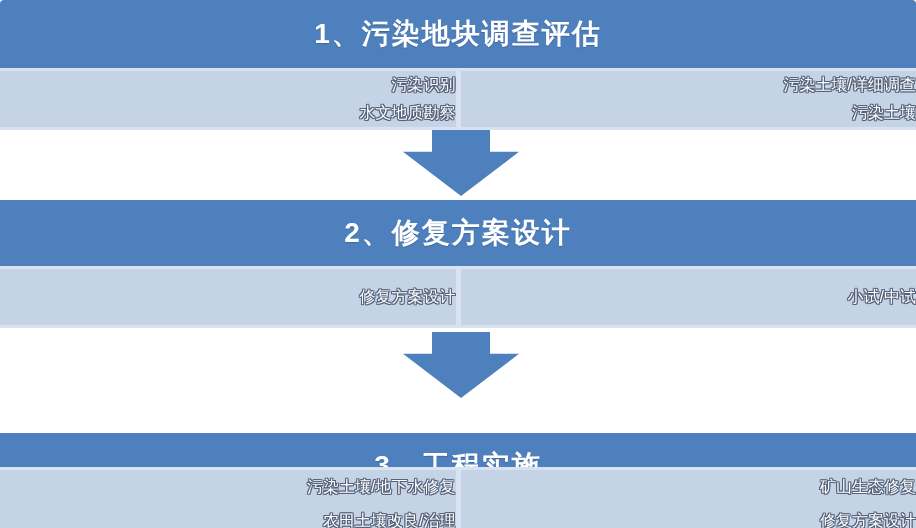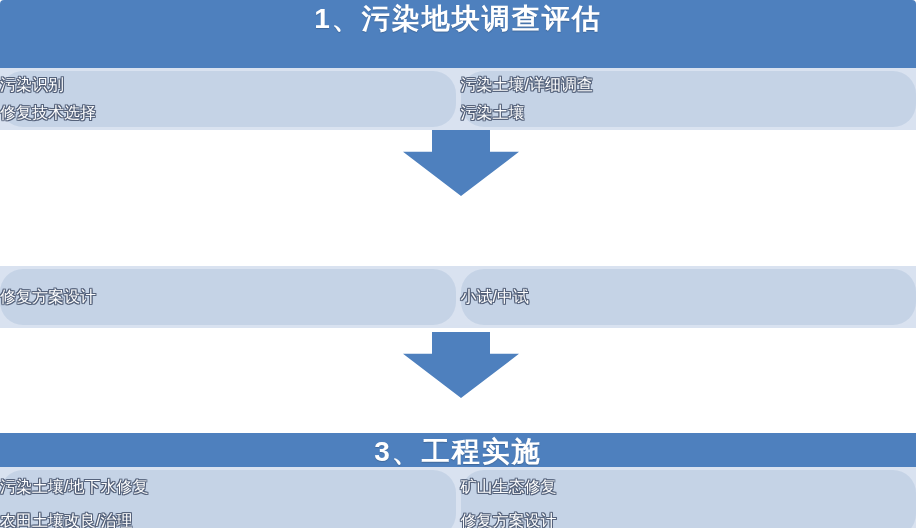--- a/index.html
+++ b/index.html
@@ -15,20 +15,21 @@
     overflow: hidden;
     background: #ffffff;
   }
   
   .bar {
     position: absolute;
     left: 0;
     width: 916px;
     background: #4E80BE;
     display: flex;
+    align-items: center;
     justify-content: center;
   }
   .bar-title {
     color: #ffffff;
     font-weight: bold;
     font-size: 28px;
     letter-spacing: 2px;
     text-shadow: 0 1px 1px rgba(40,60,90,.35);
     white-space: nowrap;
   }
@@ -49,22 +50,21 @@
   }
   #area1 { top: 68px;  height: 62px; }
   #area2 { top: 266px; height: 62px; }
   #area3 { top: 467px; height: 73px; }
   .cell {
     flex: 1 1 0;
     background: #C5D3E6;
     display: flex;
     flex-direction: column;
     justify-content: space-around;
-    align-items: flex-start;
-    border-radius: 23px;
+    align-items: flex-end;
   }
   .cell.single { justify-content: center; }
   .step-label {
     color: #ffffff;
     font-size: 16px;
     line-height: 1.2;
     white-space: nowrap;
     text-shadow:
       -1px  0   0 #55627B,
        1px  0   0 #55627B,
@@ -98,32 +98,35 @@
 <body>
 
 <div class="canvas">
 
   <div class="bar" id="bar1">
     <span class="bar-title">1、污染地块调查评估</span>
   </div>
   <div class="area" id="area1">
     <div class="cell">
       <span class="step-label">污染识别</span>
-      <span class="step-label">修复技术选择</span>
+      <span class="step-label">水文地质勘察</span>
     </div>
     <div class="cell">
       <span class="step-label">污染土壤/详细调查</span>
       <span class="step-label">污染土壤</span>
     </div>
   </div>
 
   <div class="arrow-wrap" id="arrow1">
     <div class="down-arrow"></div>
   </div>
 
+  <div class="bar" id="bar2">
+    <span class="bar-title">2、修复方案设计</span>
+  </div>
   <div class="area" id="area2">
     <div class="cell single">
       <span class="step-label">修复方案设计</span>
     </div>
     <div class="cell single">
       <span class="step-label">小试/中试</span>
     </div>
   </div>
 
   <div class="arrow-wrap" id="arrow2">

